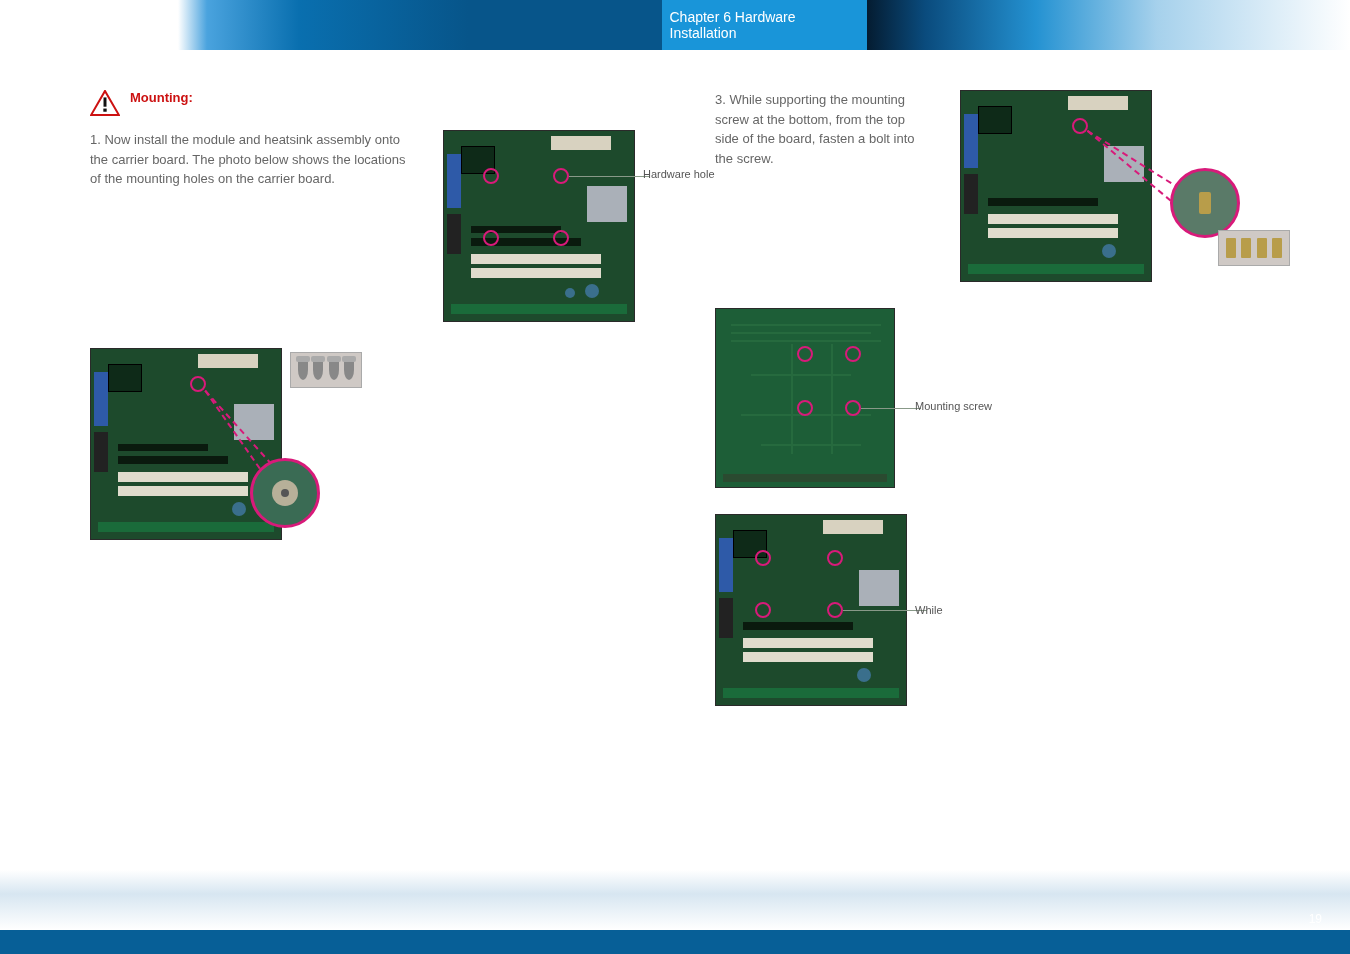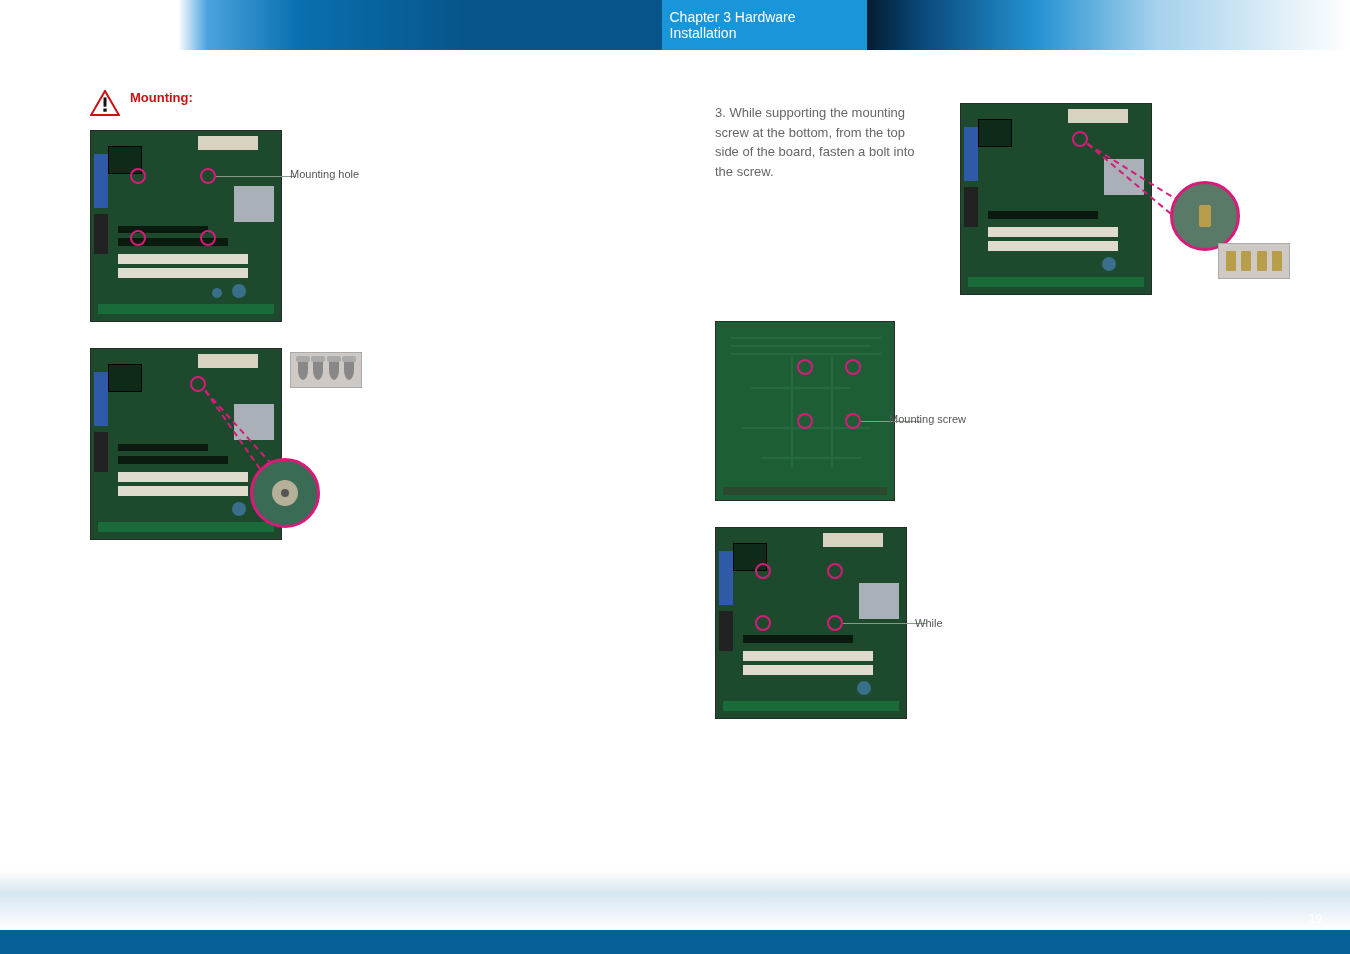--- a/index.html
+++ b/index.html
@@ -104,40 +104,44 @@
   .pcb-traces span { position:absolute; background:#266a3e; }
   .sd-slot { position:absolute; background:#aab0b8; }
   .gold-edge { position:absolute; background:#3a5a40; }
 </style>
 </head>
 <body>
 
 <div class="top-band">
   <div class="top-white"></div>
   <div class="top-grad-left"></div>
-  <div class="top-mid">Chapter 3 Hardware Installation</div>
+  <div class="top-mid">Chapter 6 Hardware Installation</div>
   <div class="top-grad-right"></div>
 </div>
 
 <div class="content">
 
   <div class="col">
 
     <div class="important-row">
       <svg class="warn-icon" viewBox="0 0 32 28">
         <polygon points="16,1 31,27 1,27" fill="#fff" stroke="#c11" stroke-width="2.2"></polygon>
         <rect x="14.4" y="8" width="3.2" height="10" fill="#111"></rect>
         <rect x="14.2" y="20" width="3.6" height="3.4" fill="#111"></rect>
       </svg>
       <div>
         <div class="imp-label">Mounting:</div>
       </div>
     </div>
 
     <div class="step-row">
+      <div class="step-text">
+        <span class="step-num">1.</span>
+        <span>Now install the module and heatsink assembly onto the carrier board. The photo below shows the locations of the mounting holes on the carrier board.</span>
+      </div>
       <div class="board-wrap">
 
         <div class="board">
           <div class="board-bg"></div>
           <div class="chip" style="left:18px;top:16px;width:34px;height:28px;"></div>
           <div class="conn" style="left:108px;top:6px;width:60px;height:14px;background:#d8d2c0;"></div>
           <div class="sd-slot" style="right:8px;top:56px;width:40px;height:36px;"></div>
           <div class="slot" style="left:28px;top:124px;width:130px;height:10px;background:#e0dccd;"></div>
           <div class="slot" style="left:28px;top:138px;width:130px;height:10px;background:#e0dccd;"></div>
           <div class="slot" style="left:28px;top:108px;width:110px;height:8px;background:#0a1a0e;"></div>
@@ -146,21 +150,21 @@
           <div class="cap" style="left:142px;bottom:24px;width:14px;height:14px;"></div>
           <div class="cap" style="left:122px;bottom:24px;width:10px;height:10px;"></div>
           <div class="conn" style="left:4px;top:24px;width:14px;height:54px;background:#2e5aa8;"></div>
           <div class="conn" style="left:4px;top:84px;width:14px;height:40px;background:#222;"></div>
           <div class="mounting-circle" style="left:40px;top:38px;"></div>
           <div class="mounting-circle" style="left:110px;top:38px;"></div>
           <div class="mounting-circle" style="left:40px;top:100px;"></div>
           <div class="mounting-circle" style="left:110px;top:100px;"></div>
           <div class="label-line" style="left:126px;top:46px;width:80px;"></div>
         </div>
-        <div class="label-text" style="left:200px;top:38px;">Mounting hole</div>
+        <div class="label-text" style="left:200px;top:38px;">Hardware hole</div>
       </div>
     </div>
 
     <div class="step-row" style="margin-top:10px;">
       <div class="board-wrap" style="width:260px;">
         <div class="board">
           <div class="board-bg"></div>
           <div class="chip" style="left:18px;top:16px;width:34px;height:28px;"></div>
           <div class="conn" style="left:108px;top:6px;width:60px;height:14px;background:#d8d2c0;"></div>
           <div class="sd-slot" style="right:8px;top:56px;width:40px;height:36px;"></div>
@@ -187,21 +191,21 @@
             <div class="screw"></div>
             <div class="screw"></div>
             <div class="screw"></div>
         </div>
       </div>
     </div>
   </div>
 
   <div class="col right">
 
-    <div class="step-row" style="margin-top:13px;">
+    <div class="step-row" style="margin-top:0;">
       <div class="step-text">
         <span class="step-num">3.</span>
         <span>While supporting the mounting screw at the bottom, from the top side of the board, fasten a bolt into the screw.</span>
       </div>
       <div class="board-wrap" style="width:300px;">
         <div class="board">
           <div class="board-bg"></div>
           <div class="chip" style="left:18px;top:16px;width:34px;height:28px;"></div>
           <div class="conn" style="left:108px;top:6px;width:60px;height:14px;background:#d8d2c0;"></div>
           <div class="sd-slot" style="right:8px;top:56px;width:40px;height:36px;"></div>
@@ -242,21 +246,21 @@
             <span style="left:70px;top:30px;width:2px;height:110px;"></span>
             <span style="left:110px;top:30px;width:2px;height:110px;"></span>
           </div>
           <div class="gold-edge" style="left:8px;bottom:6px;width:164px;height:8px;background:#2a4a30;"></div>
           <div class="mounting-circle" style="left:82px;top:38px;"></div>
           <div class="mounting-circle" style="left:130px;top:38px;"></div>
           <div class="mounting-circle" style="left:82px;top:92px;"></div>
           <div class="mounting-circle" style="left:130px;top:92px;"></div>
           <div class="label-line" style="left:146px;top:100px;width:60px;"></div>
         </div>
-        <div class="label-text" style="left:174px;top:92px;">Mounting screw</div>
+        <div class="label-text" style="left:200px;top:92px;">Mounting screw</div>
       </div>
     </div>
 
     <div class="step-row" style="margin-top:4px;">
       <div class="board-wrap" style="width:260px;">
         <div class="board">
           <div class="board-bg"></div>
           <div class="chip" style="left:18px;top:16px;width:34px;height:28px;"></div>
           <div class="conn" style="left:108px;top:6px;width:60px;height:14px;background:#d8d2c0;"></div>
           <div class="sd-slot" style="right:8px;top:56px;width:40px;height:36px;"></div>

